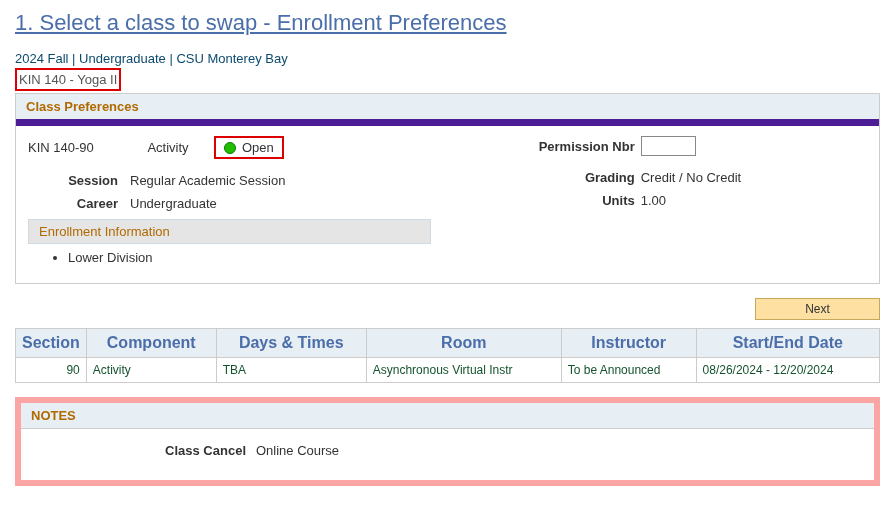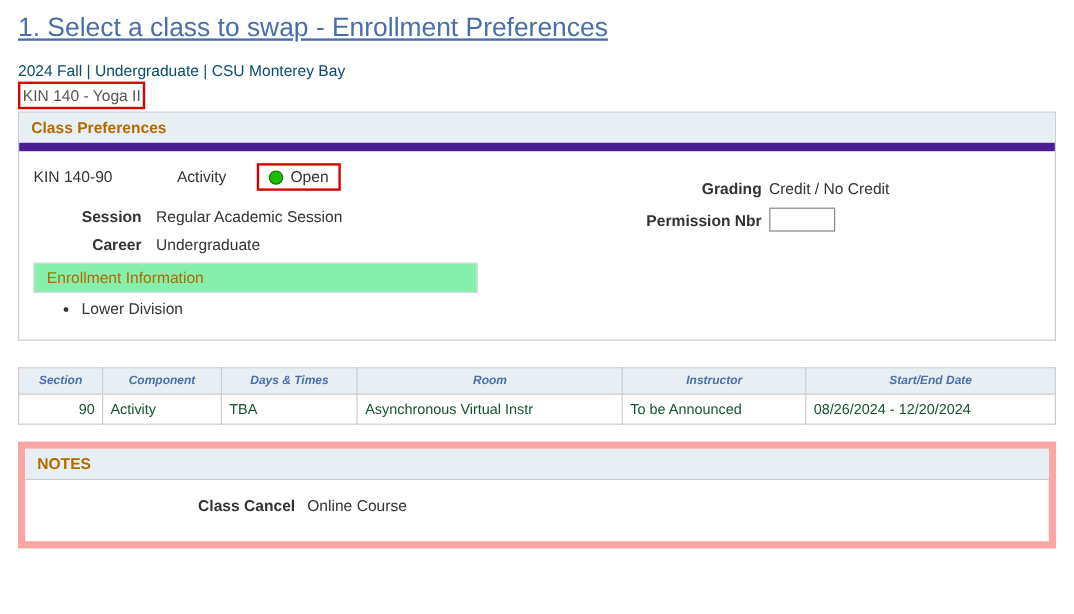--- a/index.html
+++ b/index.html
@@ -76,26 +76,26 @@
     }
     .perm-label { text-align: right; width: 140px; margin-right: 6px; font-weight: bold;}
     .perm-input {
       border: 1px solid #888;
       width: 55px;
       height: 20px;
       font-size: 12px;
       padding: 0 3px;
     }
     .subsection {
-      background: #86efac;
+      background: #e5e5e5;
       border: 1px solid #d0dae2;
       color: #b06a00;
       padding: 4px 10px;
       margin: 6px 0 6px 0;
-      width: 370px;
+      width: 403px;
     }
     ul.bullets { margin-left: 40px; margin-top: 6px; }
     ul.bullets li { color: #333; }
     .btn-row {
       display: flex;
       justify-content: flex-end;
       gap: 18px;
       margin: 14px 0 8px 0;
     }
     .btn {
@@ -110,24 +110,23 @@
     table.grid {
       width: 100%;
       border-collapse: collapse;
       margin-bottom: 14px;
     }
     table.grid th {
       background: #e8eff4;
       border: 1px solid #ccc;
       font-weight: bold;
       color: #4a6ea9;
-      font-size: 10px;
+      font-size: 16px;
       padding: 5px 6px;
       text-align: center;
-      font-style: italic;
     }
     table.grid td {
       border: 1px solid #ccc;
       padding: 5px 6px;
       font-size: 12px;
       color: #14532d;
       vertical-align: top;
     }
     table.grid td.section-cell { text-align: right; width: 70px;}
     .notes-panel { border: 6px solid #fca5a5; }
@@ -171,34 +170,39 @@
         <div class="row-line">
           <span class="label-key">Career</span>
           <span class="label-val">Undergraduate</span>
         </div>
         <div class="subsection">Enrollment Information</div>
         <ul class="bullets">
           <li>Lower Division</li>
         </ul>
       </div>
       <div class="right-col">
+        <div class="row-line" style="justify-content:flex-start;">
+          <span class="perm-label">Permission Nbr</span>
+          <input class="perm-input" type="text" value="" style="">
+        </div>
         <div class="row-line" style="margin-top:14px;">
           <span class="perm-label">Grading</span>
           <span class="label-val">Credit / No Credit</span>
         </div>
-        <div class="row-line" style="justify-content:flex-start;">
-          <span class="perm-label">Permission Nbr</span>
-          <input class="perm-input" type="text" value="" style="">
+        <div class="row-line">
+          <span class="perm-label">Units</span>
+          <span class="label-val">1.00</span>
         </div>
       </div>
     </div>
   </div>
 </div>
 
 <div class="btn-row">
+  <button class="btn">Next</button>
 </div>
 
 <table class="grid">
   <thead>
     <tr>
       <th>Section</th>
       <th>Component</th>
       <th>Days &amp; Times</th>
       <th>Room</th>
       <th>Instructor</th>

